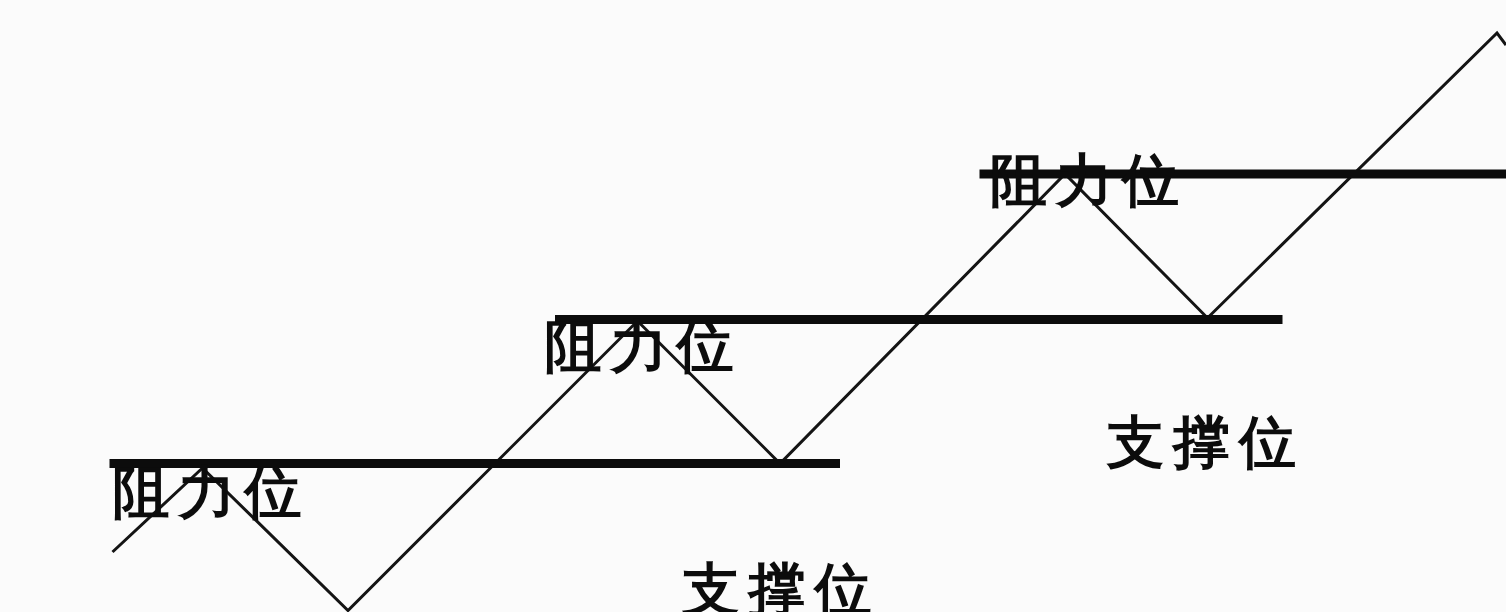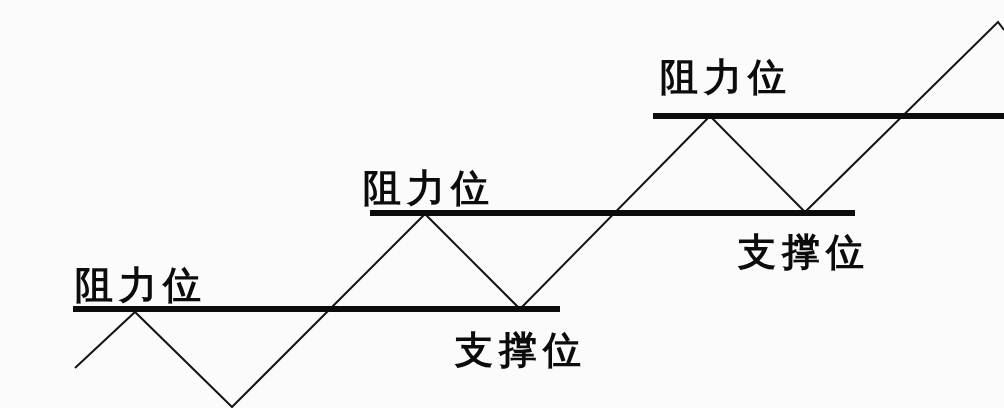--- a/index.html
+++ b/index.html
@@ -27,20 +27,21 @@
   .label {
     position: absolute;
     white-space: nowrap;
     color: #0c0c0c;
     font-weight: 700;
     font-size: 38px;
     line-height: 40px;
     letter-spacing: 6px;
     font-family: "DejaVu Serif", "Liberation Serif", serif;
     user-select: none;
+    margin-top: 43px;
   }
 </style>
 </head>
 <body>
 
 <div id="canvas" style="background: rgb(251, 251, 251);">
 
   <svg viewBox="0 0 1004 408" xmlns="http://www.w3.org/2000/svg">
 
     <polyline id="price-path" fill="none" stroke="#141414" stroke-width="2" stroke-linejoin="miter" stroke-linecap="butt" points="75,368 135,312 232,407 425,214 520,309 710,116 805,212 998,22 1004,30"></polyline>

